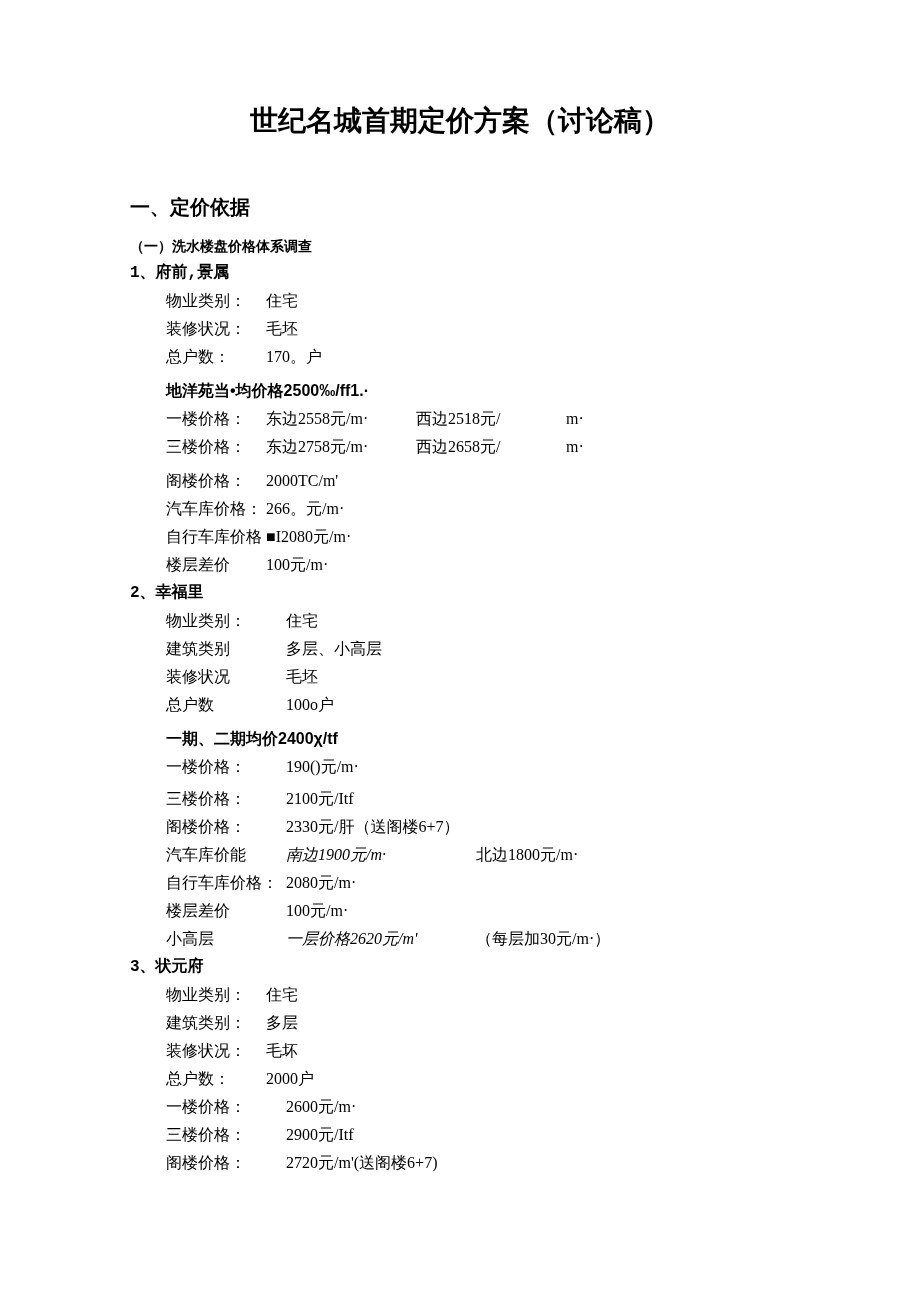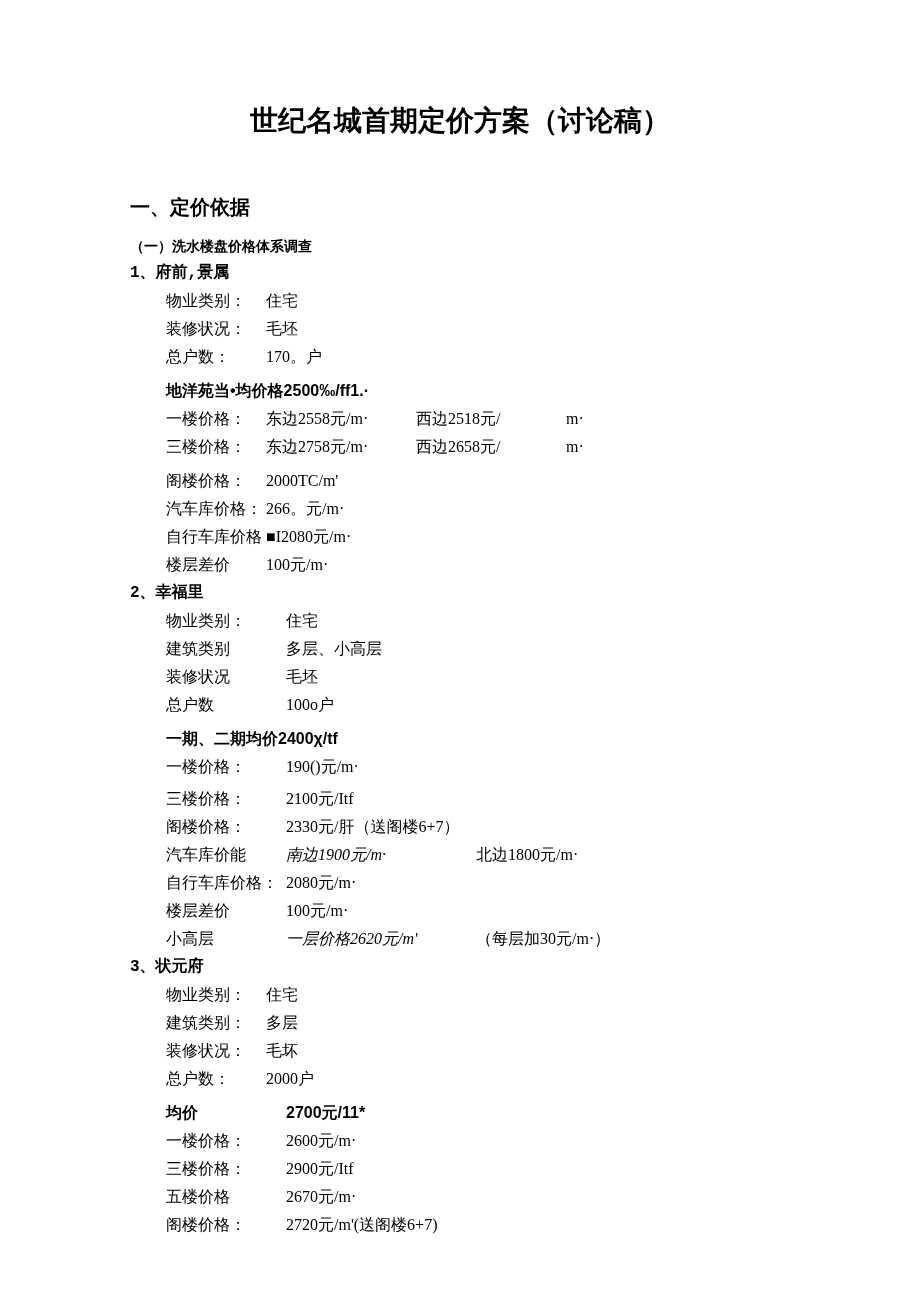--- a/index.html
+++ b/index.html
@@ -188,35 +188,27 @@
     </div>
   <div class="row">
       <span class="lbl-s">装修状况：</span>
       <span>毛坏</span>
     </div>
   <div class="row">
       <span class="lbl-s">总户数：</span>
       <span>2000户</span>
     </div>
 
-  <div class="row bold-line" style="margin-top:10px">
-    <span class="lbl">均价</span>
-    <span>2700元/11*</span>
-  </div>
 
   <div class="row">
       <span class="lbl">一楼价格：</span>
       <span>2600元/m·</span>
     </div>
   <div class="row">
       <span class="lbl">三楼价格：</span>
       <span>2900元/Itf</span>
     </div>
   <div class="row">
-      <span class="lbl">五楼价格</span>
-      <span>2670元/m·</span>
-    </div>
-  <div class="row">
       <span class="lbl">阁楼价格：</span>
       <span>2720元/m'(送阁楼6+7)</span>
     </div>
 
 </div>
 
 </body></html>

